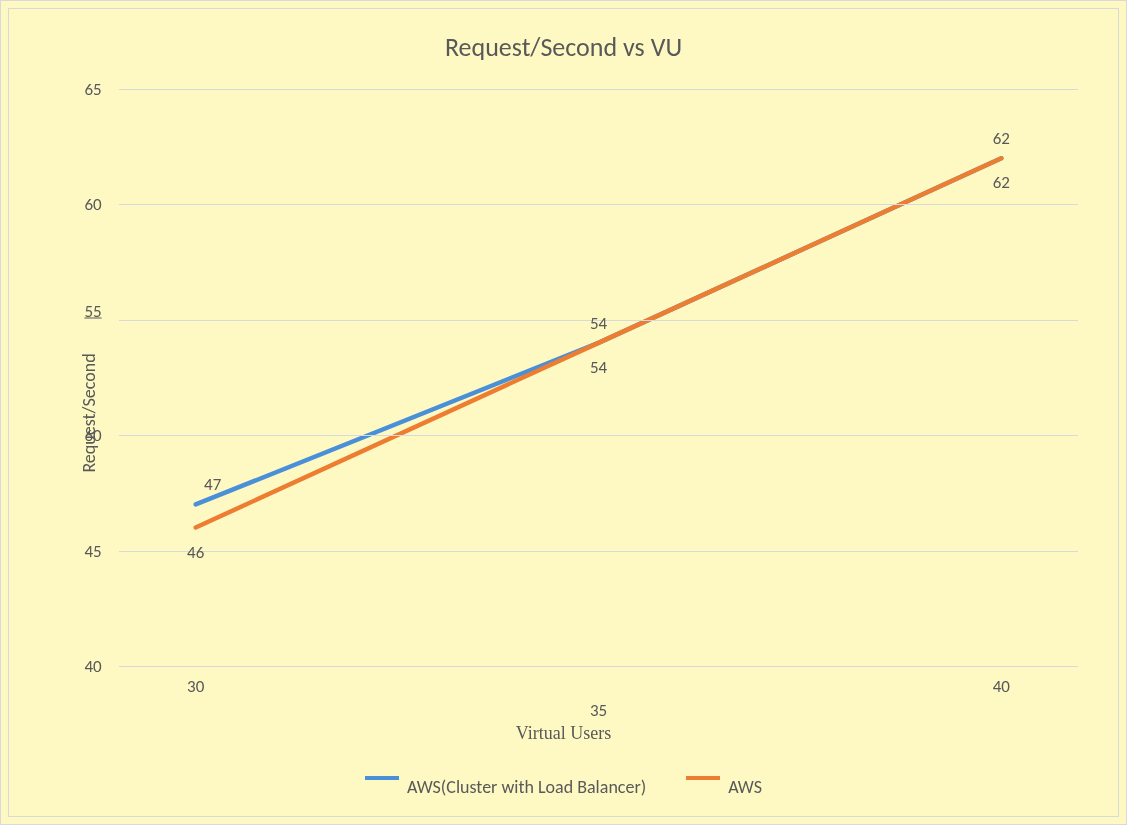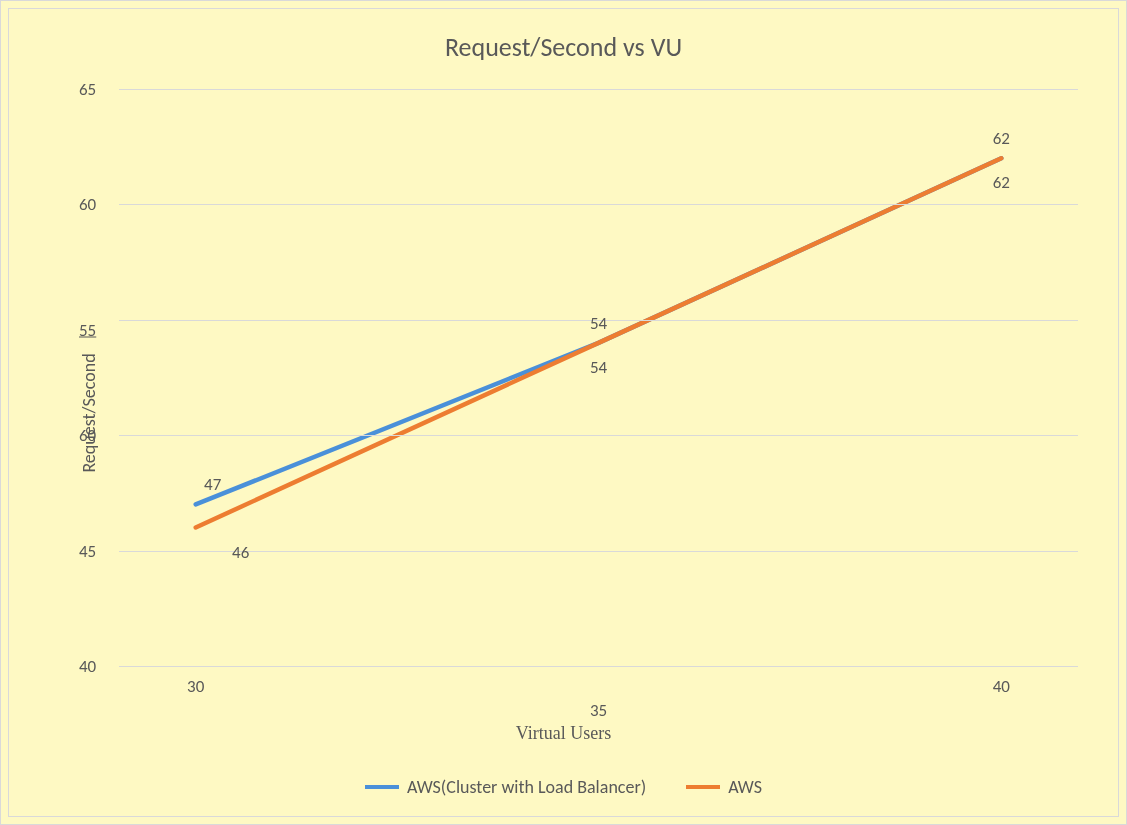--- a/index.html
+++ b/index.html
@@ -61,21 +61,21 @@
     height: 1px;
     background: #d9d9d9;
   }
   .y-tick-label {
     position: absolute;
     right: 100%;
     transform: translateY(-50%);
     padding-right: 12px;
     font-size: 17px;
     color: #595959;
-    text-align: left;
+    text-align: center;
     width: 40px;
   }
   .x-tick-label {
     position: absolute;
     top: 100%;
     transform: translateX(-50%);
     padding-top: 10px;
     font-size: 17px;
     color: #595959;
     text-align: center;
@@ -99,21 +99,20 @@
     left: 0; right: 0;
     display: flex;
     justify-content: center;
     align-items: center;
     gap: 40px;
     font-size: 18px;
     color: #595959;
   }
   .legend-item {
     display: flex;
-    align-items: center;
     gap: 8px;
   }
   .legend-swatch {
     width: 34px;
     height: 4px;
   }
 </style>
 </head>
 <body>
 
@@ -129,32 +128,32 @@
           <path d="M76.72 415.44 L479.5 253.88 L882.28 69.24000000000001" fill="none" stroke="#4A90D9" stroke-width="4.5" stroke-linecap="round"></path>
           <path d="M76.72 438.52 L479.5 253.88 L882.28 69.24000000000001" fill="none" stroke="#ED7D31" stroke-width="4.5" stroke-linecap="round"></path>
         </svg>
     <div class="grid-line" style="top: 577px;"></div>
         <div class="y-tick-label" style="top: 577px;">40</div>
         <div class="grid-line" style="top: 461.6px;"></div>
         <div class="y-tick-label" style="top: 461.6px;">45</div>
         <div class="grid-line" style="top: 346.2px;"></div>
         <div class="y-tick-label" style="top: 346.2px;">60</div>
         <div class="grid-line" style="top: 230.8px;"></div>
-        <div class="y-tick-label" style="top: 241px; text-decoration: underline;">55</div>
+        <div class="y-tick-label" style="top: 222px; text-decoration: underline;">55</div>
         <div class="grid-line" style="top: 115.4px;"></div>
         <div class="y-tick-label" style="top: 115.4px;">60</div>
         <div class="grid-line" style="top: 0px;"></div>
         <div class="y-tick-label" style="top: 0px;">65</div>
         <div class="x-tick-label" style="left: 76.72px;">30</div>
         <div class="x-tick-label" style="left: 479.5px; margin-top: 24px;">35</div>
         <div class="x-tick-label" style="left: 882.28px;">40</div>
         <div class="data-label" style="left: 76.72px; top: 395.44px; margin-left: 17px;">47</div>
         <div class="data-label" style="left: 479.5px; top: 233.88px;">54</div>
         <div class="data-label" style="left: 882.28px; top: 49.24px;">62</div>
-        <div class="data-label" style="left: 76.72px; top: 462.52px; margin-left: 45px;">46</div>
+        <div class="data-label" style="left: 76.72px; top: 462.52px;">46</div>
         <div class="data-label" style="left: 479.5px; top: 277.88px;">54</div>
         <div class="data-label" style="left: 882.28px; top: 93.24px;">62</div>
       </div>
 
     <div class="legend" id="legend">
         <div class="legend-item">
           <div class="legend-swatch" style="background: rgb(74, 144, 217);"></div>
           <span>AWS(Cluster with Load Balancer)</span>
         </div>
         <div class="legend-item">

